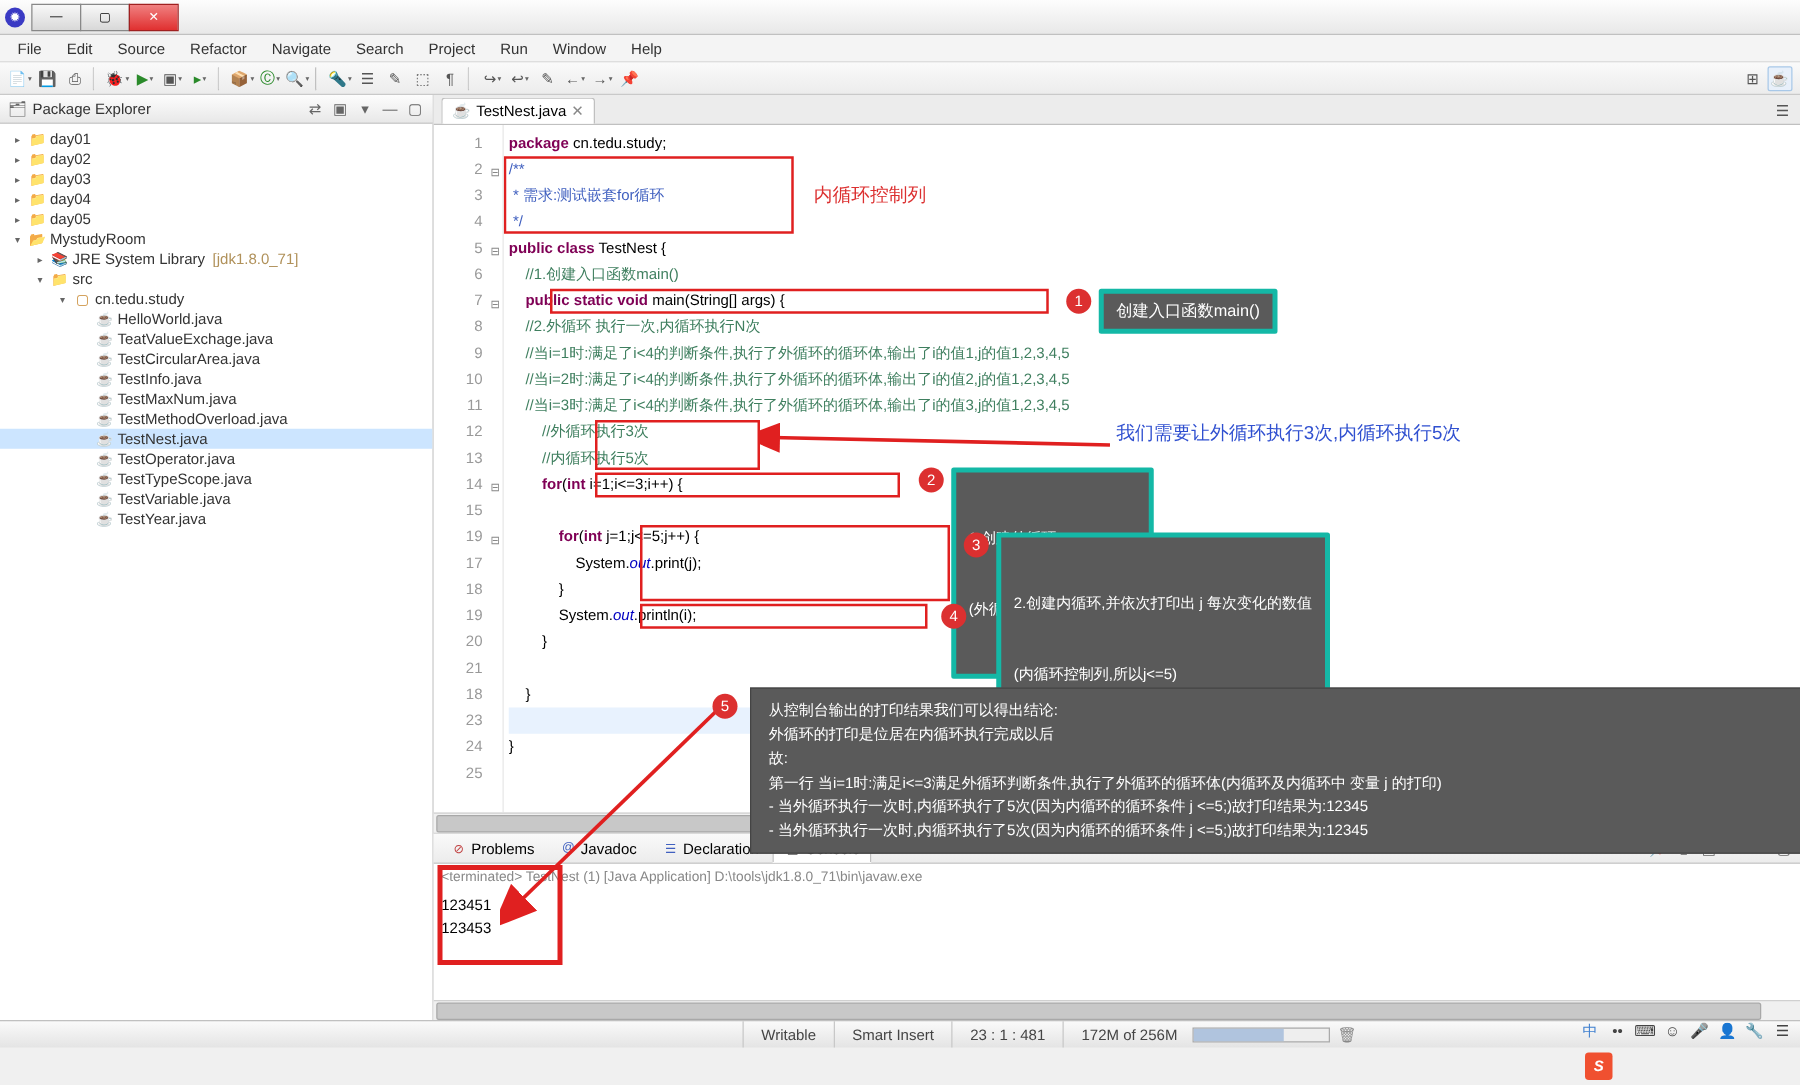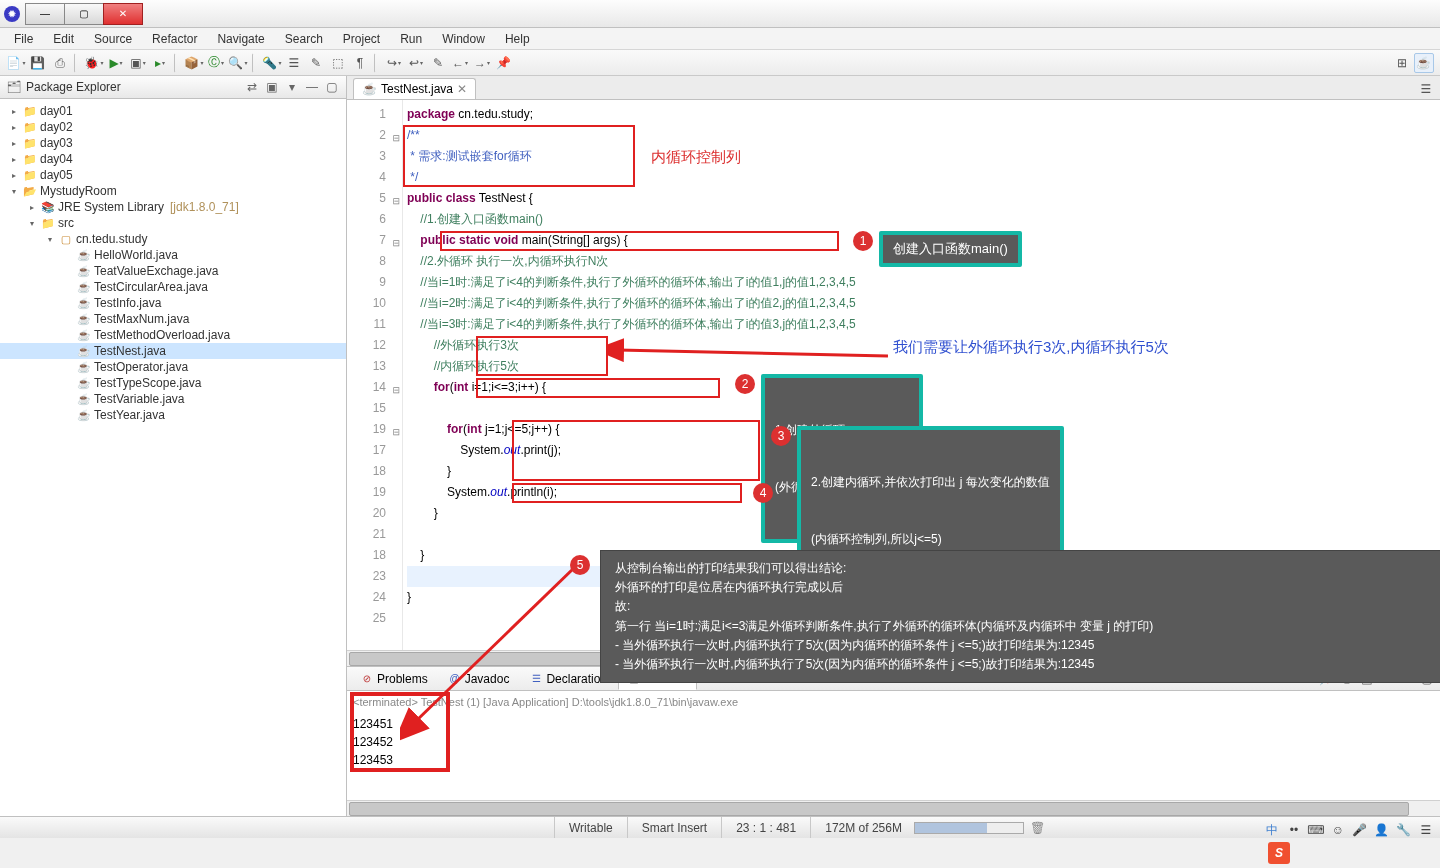--- a/index.html
+++ b/index.html
@@ -81,21 +81,21 @@
 .btab { display:flex; align-items:center; gap:3px; padding:3px 8px; border:1px solid transparent; cursor:pointer; }
 .btab.active { background:#fff; border-color:#c0c0c0; border-bottom-color:#fff; }
 .btab .tabicon { width:14px; height:14px; display:inline-flex; align-items:center; justify-content:center; font-size:10px; }
 .btabs .spacer { flex:1; }
 .btabs .ticon { width:18px; height:18px; display:flex; align-items:center; justify-content:center; color:#666; cursor:pointer; }
 .console-body { flex:1; padding:2px 6px; font-family:Consolas,monospace; font-size:14px; color:#000; position:relative; line-height:18px; }
 .console-title { color:#888; font-size:11px;}
 .console-out { margin-top:4px; }
 
 
-.statusbar { height:22px; background:linear-gradient(#fafafa,#e4e4e4); border-top:1px solid #c0c0c0; display:flex; align-items:flex-end; font-size:11px; color:#444; }
+.statusbar { height:22px; background:linear-gradient(#fafafa,#e4e4e4); border-top:1px solid #c0c0c0; display:flex; align-items:flex-start; font-size:11px; color:#444;padding-left:40px; }
 .statusbar .cell { padding:0 14px; border-right:1px solid #c8c8c8; height:100%; display:flex; align-items:center; }
 .statusbar .prog { width:110px; height:12px; border:1px solid #aaa; background:#eee; margin-left:12px; position:relative; }
 .statusbar .prog .fill { background:#b0c4de; height:100%; width:67%; }
 .statusbar .sicons { margin-left:auto; display:flex; gap:6px; padding:0 6px; }
 .statusbar .sicon { width:16px; height:16px; display:flex; align-items:center; justify-content:center; }
 
 .sogou { position:absolute; right:150px; bottom:4px; width:22px; height:22px; background:#f05030; color:#fff; font-weight:bold; display:flex; align-items:center; justify-content:center; border-radius:3px; font-style:italic; }
 
 .hscroll { height:16px; background:#f0f0f0; border-top:1px solid #d0d0d0; position:relative; }
 .hscroll .thumb { position:absolute; height:14px; top:1px; background:#c8c8c8; border:1px solid #a8a8a8; border-radius:2px; }
@@ -394,21 +394,20 @@
         <span class="ticon">⤓</span>
         <span class="ticon">▣</span>
         <span class="ticon">▾</span>
         <span class="ticon">—</span>
         <span class="ticon">▢</span>
       </div>
       <div class="console-body">
         <div class="console-title">&lt;terminated&gt; TestNest (1) [Java Application] D:\tools\jdk1.8.0_71\bin\javaw.exe</div>
         <div class="console-out" id="console-out">
             <div>123451</div>
-            <div>123452</div>
             <div>123453</div>
           </div>
       </div>
       <div class="hscroll">
           <div class="thumb" style="left:2px; width:1060px;"></div>
         </div>
     </div>
   </div>
 </div>
 

